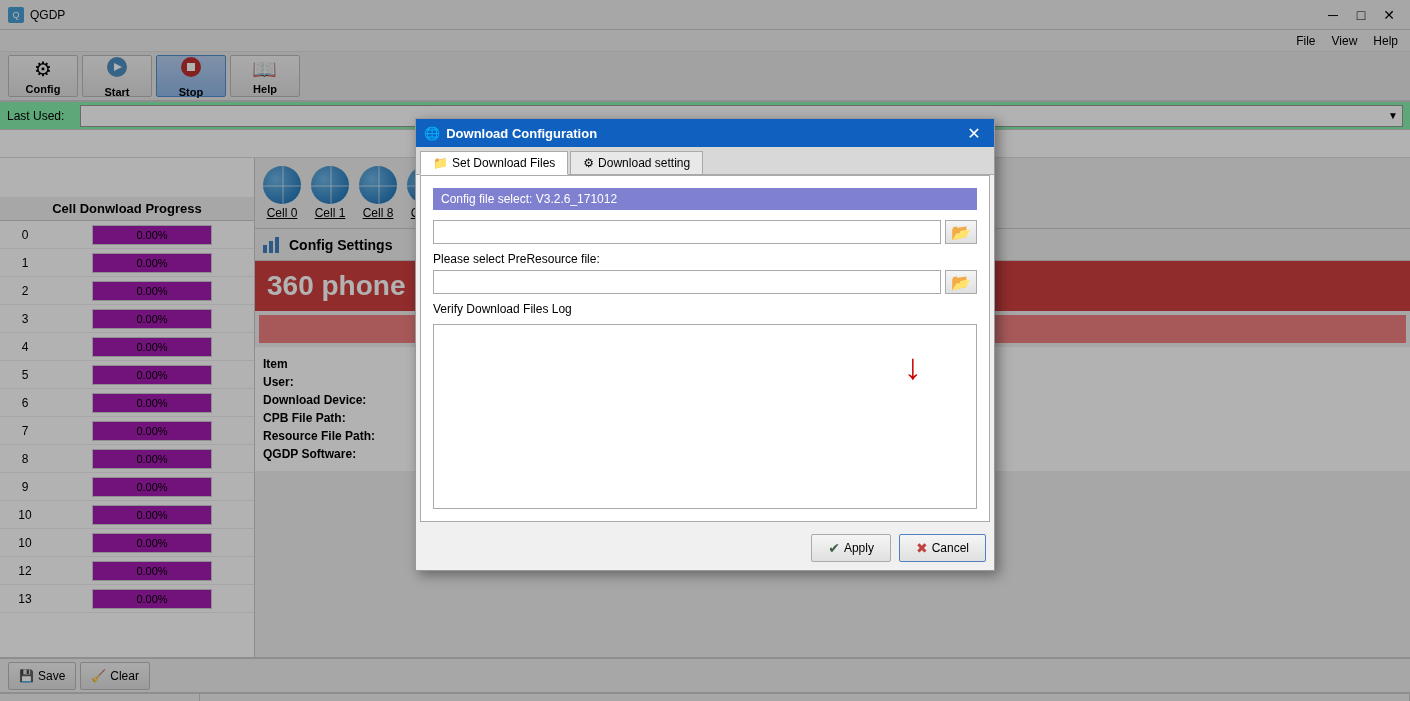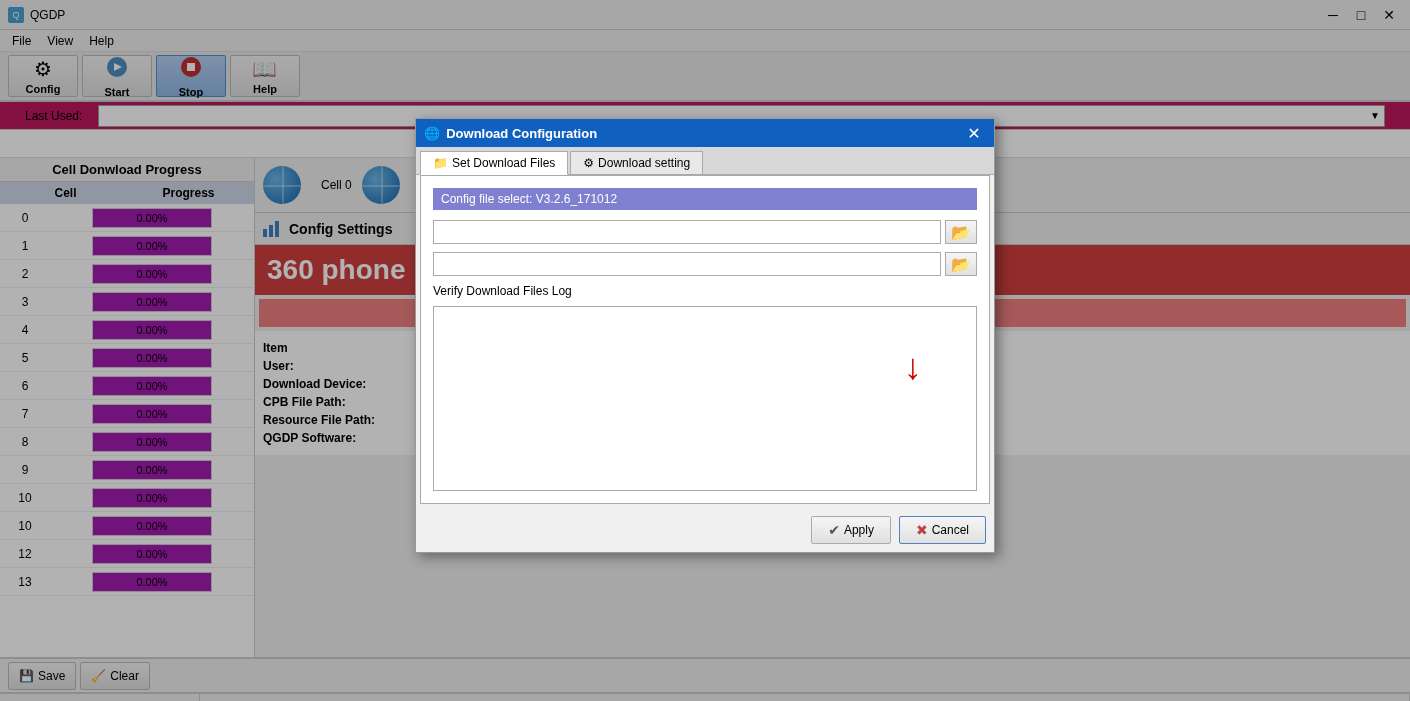--- a/index.html
+++ b/index.html
@@ -6,54 +6,54 @@
     body { font-family: 'Segoe UI', Arial, sans-serif; font-size: 12px; background: #f0f0f0; width: 1410px; height: 701px; overflow: hidden; position: relative; }
 
     
     .titlebar { background: #f0f0f0; height: 30px; display: flex; align-items: center; justify-content: space-between; border-bottom: 1px solid #ccc; padding: 0 8px; }
     .titlebar-left { display: flex; align-items: center; gap: 6px; font-size: 12px; }
     .titlebar-icon { width: 16px; height: 16px; background: #4a9fd4; border-radius: 2px; display: inline-flex; align-items: center; justify-content: center; color: white; font-size: 9px; }
     .titlebar-controls { display: flex; gap: 2px; }
     .titlebar-btn { width: 26px; height: 26px; background: transparent; border: none; cursor: pointer; font-size: 14px; display: flex; align-items: center; justify-content: center; }
 
     
-    .menubar { background: #f0f0f0; height: 22px; display: flex; align-items: center; padding: 0 4px; border-bottom: 1px solid #ddd; }
+    .menubar { background: #f0f0f0; height: 22px; display: flex; align-items: center; padding: 0 4px; border-bottom: 1px solid #ddd; justify-content: flex-end; }
     .menubar-item { padding: 2px 8px; cursor: pointer; font-size: 12px; }
 
     
     .toolbar { background: #e8e8e8; height: 50px; display: flex; align-items: center; padding: 4px 8px; gap: 4px; border-bottom: 2px solid #ccc; }
     .toolbar-btn { display: flex; flex-direction: column; align-items: center; justify-content: center; min-width: 70px; height: 42px; border: 1px solid #bbb; background: linear-gradient(to bottom, #f5f5f5, #e0e0e0); cursor: pointer; padding: 2px 8px; gap: 2px; border-radius: 2px; font-size: 12px; }
     .toolbar-btn.active { background: linear-gradient(to bottom, #b8d0f0, #90b8e8); border-color: #5090d0; text-align: right; }
     .toolbar-btn-icon { font-size: 20px; }
     .toolbar-btn-label { font-size: 11px; font-weight: bold; }
 
     
-    .lastused-bar { background: #be185d; height: 28px; display: flex; align-items: center; padding: 0 25px; gap: 16px; border-bottom: 1px solid #ccc; }
+    .lastused-bar { background: #86efac; height: 28px; display: flex; align-items: center; padding: 0 7px; gap: 16px; border-bottom: 1px solid #ccc; }
     .lastused-combo { flex: 1; height: 22px; border: 1px solid #999; background: white; padding: 0 4px; display: flex; align-items: center; justify-content: space-between; cursor: pointer; }
     .lastused-combo-arrow { font-size: 10px; }
 
     
     .main-container { display: flex; height: calc(701px - 30px - 22px - 50px - 28px - 36px - 36px); }
 
     
     .left-panel { width: 255px; min-width: 255px; background: white; border-right: 1px solid #ccc; display: flex; flex-direction: column; }
     .left-panel-header { background: #d0d8e8; display: grid; grid-template-columns: 1fr 1fr; padding: 4px; font-weight: bold; font-size: 12px; text-align: center; }
     .progress-row { display: grid; grid-template-columns: 50px 1fr; align-items: center; border-bottom: 1px solid #eee; height: 28px; }
     .progress-row .cell-num { text-align: center; font-size: 12px; padding: 0 4px; }
     .progress-bar-cell { display: flex; align-items: center; justify-content: center; }
     .progress-input { width: 120px; height: 20px; border: 1px solid #ccc; text-align: center; font-size: 11px; background: #a21caf; }
-    .left-panel-title { padding: 4px 8px; font-weight: bold; font-size: 13px; background: #f0f0f0; border-bottom: 1px solid #ccc; text-align: center; }
+    .left-panel-title { padding: 4px 8px; font-weight: bold; font-size: 13px; background: #f0f0f0; border-bottom: 1px solid #ccc; text-align: center; margin-top: 39px; }
     .progress-scroll { overflow-y: auto; flex: 1; }
 
     
     .right-panel { flex: 1; background: #f0f0f0; display: flex; flex-direction: column; overflow: hidden; }
 
     
     .cell-grid { display: flex; flex-wrap: wrap; padding: 4px; gap: 2px; background: #f0f0f0; border-bottom: 1px solid #ccc; }
-    .cell-item { display: flex; align-items: center; gap: 20px; cursor: pointer; padding: 4px; }
+    .cell-item { display: flex; flex-direction: column; align-items: center; gap: 2px; cursor: pointer; padding: 4px; text-decoration: underline; }
 
     
     .common-settings { display: flex; align-items: center; padding: 4px 8px; background: #f0f0f0; border-bottom: 1px solid #ccc; }
     .common-settings-icon { margin-right: 6px; }
     .common-settings-label { font-size: 14px; font-weight: bold; }
 
     
     .phone-header { background: #d04040; color: white; font-size: 28px; font-weight: bold; padding: 4px 12px; height: 50px; display: flex; align-items: center; }
 
     
@@ -176,24 +176,20 @@
 </div>
 
 <div class="website-bar">
   <span>inarguide.com</span>
 </div>
 
 <div class="main-container">
 
   <div class="left-panel">
     <div class="left-panel-title">Cell Donwload Progress</div>
-    <div class="left-panel-header">
-      <span>Cell</span>
-      <span>Progress</span>
-    </div>
     <div class="progress-scroll" id="progress-list">
         <div class="progress-row">
     <div class="cell-num">0</div>
     <div class="progress-bar-cell">
       <input class="progress-input" readonly="" value="0.00%" style="">
     </div>
   </div>
         <div class="progress-row">
     <div class="cell-num">1</div>
     <div class="progress-bar-cell">
@@ -375,20 +371,21 @@
       <div class="form-row">
         <div class="form-input-row">
           <input type="text" class="form-input" value="" style="">
           <button class="form-browse-btn">
             <span class="folder-icon">📂</span>
           </button>
         </div>
       </div>
 
       <div class="form-row">
+        <div class="form-label">Please select PreResource file:</div>
         <div class="form-input-row">
           <input type="text" class="form-input" value="" style="">
           <button class="form-browse-btn">
             <span class="folder-icon">📂</span>
           </button>
         </div>
       </div>
 
       <div class="log-label">Verify Download Files Log</div>
       <div class="log-area"></div>

